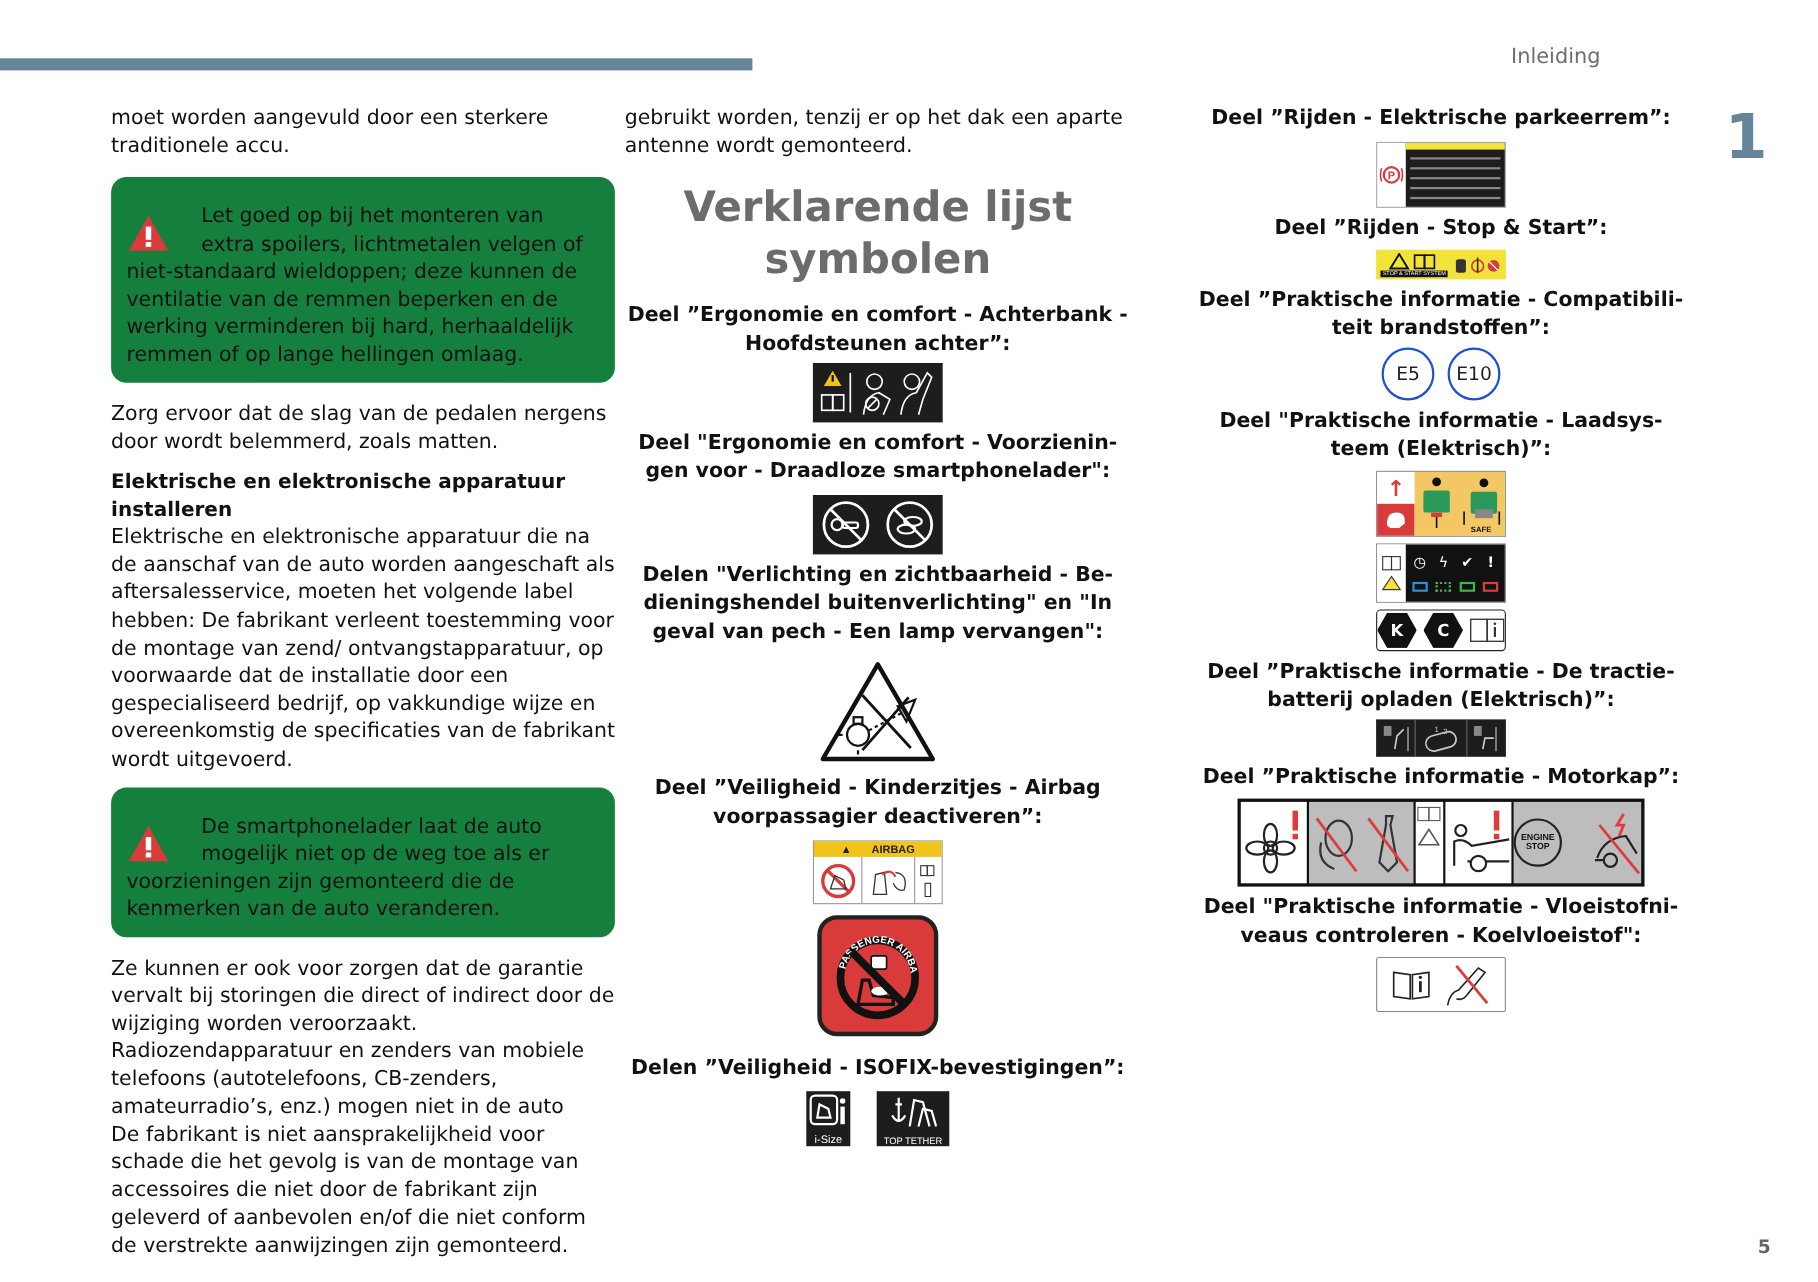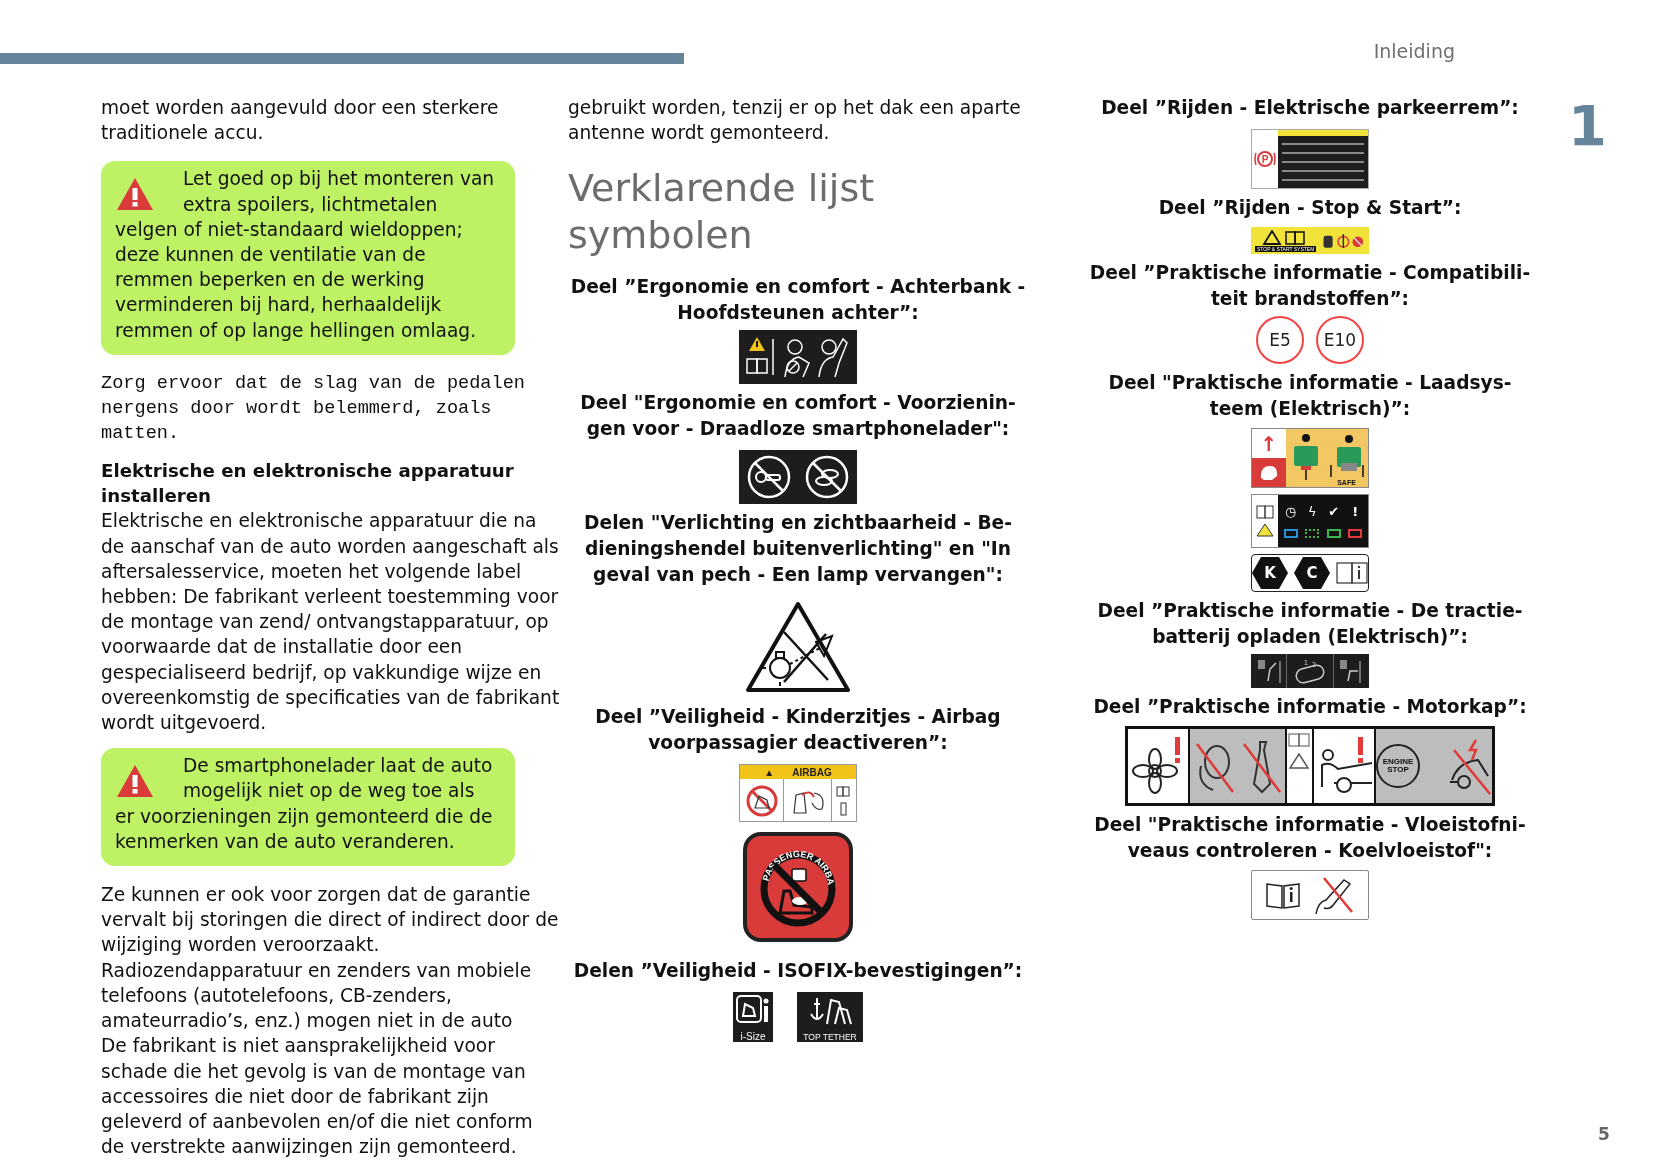--- a/index.html
+++ b/index.html
@@ -11,36 +11,36 @@
   .chapter-num { position: absolute; left: 1568px; top: 98px; font-size: 56px; font-weight: bold; color: #66859a; line-height: 1; }
   .page-num { position: absolute; left: 1598px; top: 1124px; font-size: 17px; font-weight: bold; color: #666; }
 
   .col { position: absolute; top: 95px; }
   .col1 { left: 101px; width: 460px; }
   .col2 { left: 568px; width: 460px; }
   .col3 { left: 1085px; width: 450px; }
 
   .p { font-size: 18.6px; line-height: 25.2px; }
   .p + .p { margin-top: 0; }
-  .gap { margin-top: 15px; font-family: Liberation Mono, monospace; }
+  .gap { margin-top: 15px; }
   .bold-title { font-weight: bold; font-size: 18.2px; line-height: 25px; }
 
-  .warn-box { background: #bef264; border-radius: 14px; padding: 5px 16px 12px 14px; margin: 16px -8px 0 0; width: 414px; position: relative; }
+  .warn-box { background: #15803d; border-radius: 14px; padding: 23px 16px 12px 14px; margin: 16px -8px 0 0; width: 458px; position: relative; }
   .warn-box .p { font-size: 18.6px; line-height: 25.2px; }
   .warn-icon { float: left; width: 46px; height: 38px; margin: 10px 22px 0 0; shape-outside: margin-box; }
   .warn-icon svg { display: block; }
 
-  .h-big { font-size: 38px; line-height: 47px; color: #6c6c6c; margin-top: 20px; margin-bottom: 15px; font-weight: normal; }
+  .h-big { font-size: 38px; line-height: 47px; color: #6c6c6c; margin-top: 20px; margin-bottom: 15px; font-weight: bold; text-align: center; }
 
   .sym-title { font-weight: bold; font-size: 18.6px; line-height: 26px; text-align: center; }
   .sym-row { display: flex; justify-content: center; gap: 10px; margin: 4px 0 6px 0; }
   .icon-box { display: flex; align-items: center; justify-content: center; }
 
   .dark { background: #1d1d1d; color: #fff; }
-  .circle-badge { width: 48px; height: 48px; border: 2px solid #ef4444; border-radius: 50%; display: flex; align-items: center; justify-content: center; font-size: 17px; color: #222; }
+  .circle-badge { width: 48px; height: 48px; border: 2px solid #1d4ed8; border-radius: 50%; display: flex; align-items: center; justify-content: center; font-size: 17px; color: #222; }
   .hex { width: 36px; height: 32px; background: #111; color: #fff; font-weight: bold; font-size: 15px; display: flex; align-items: center; justify-content: center; clip-path: polygon(25% 0, 75% 0, 100% 50%, 75% 100%, 25% 100%, 0 50%); }
   .tiny-text { font-size: 8px; color: #fff; }
 </style>
 </head>
 <body>
 
 <div class="top-bar"></div>
 <div class="section-label">Inleiding</div>
 <div class="chapter-num">1</div>
 <div class="page-num">5</div>

